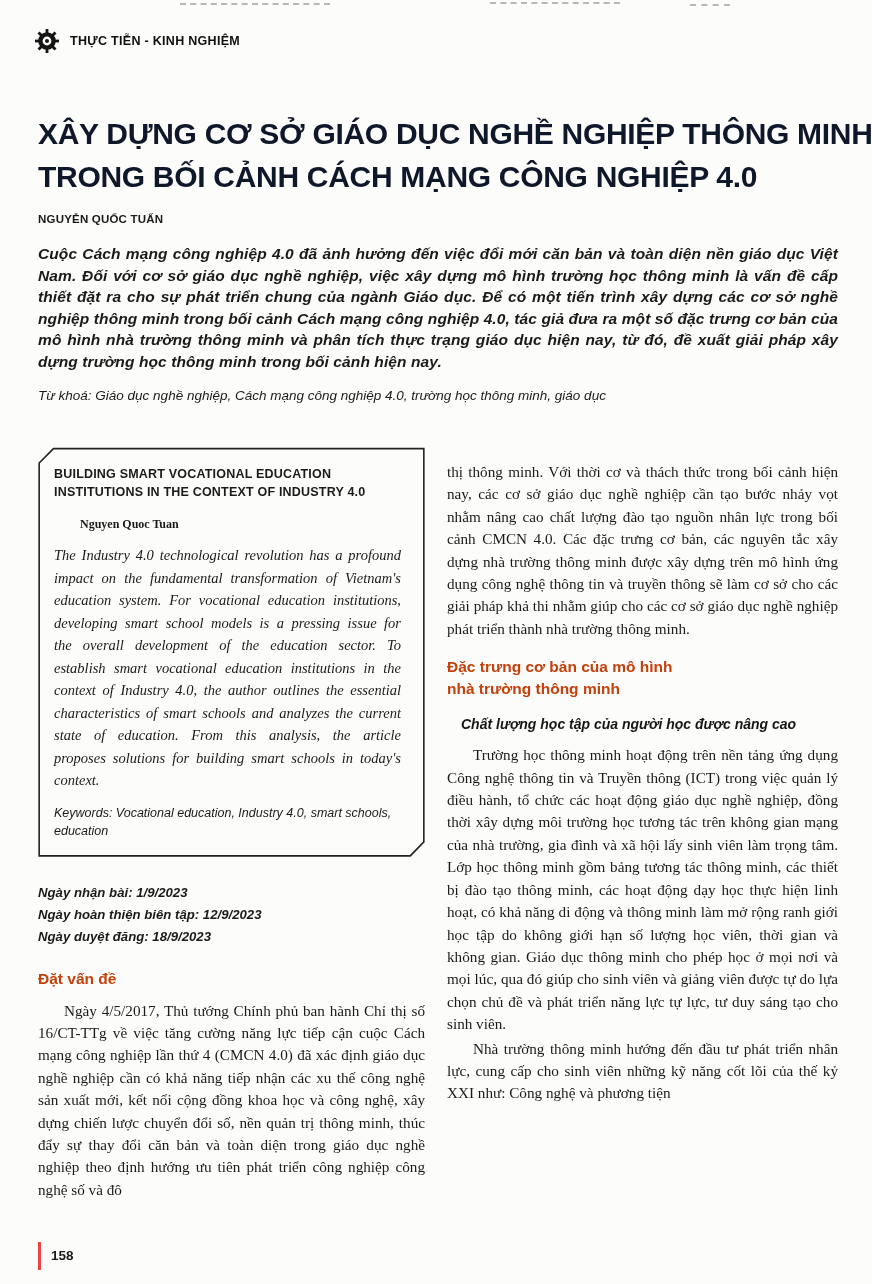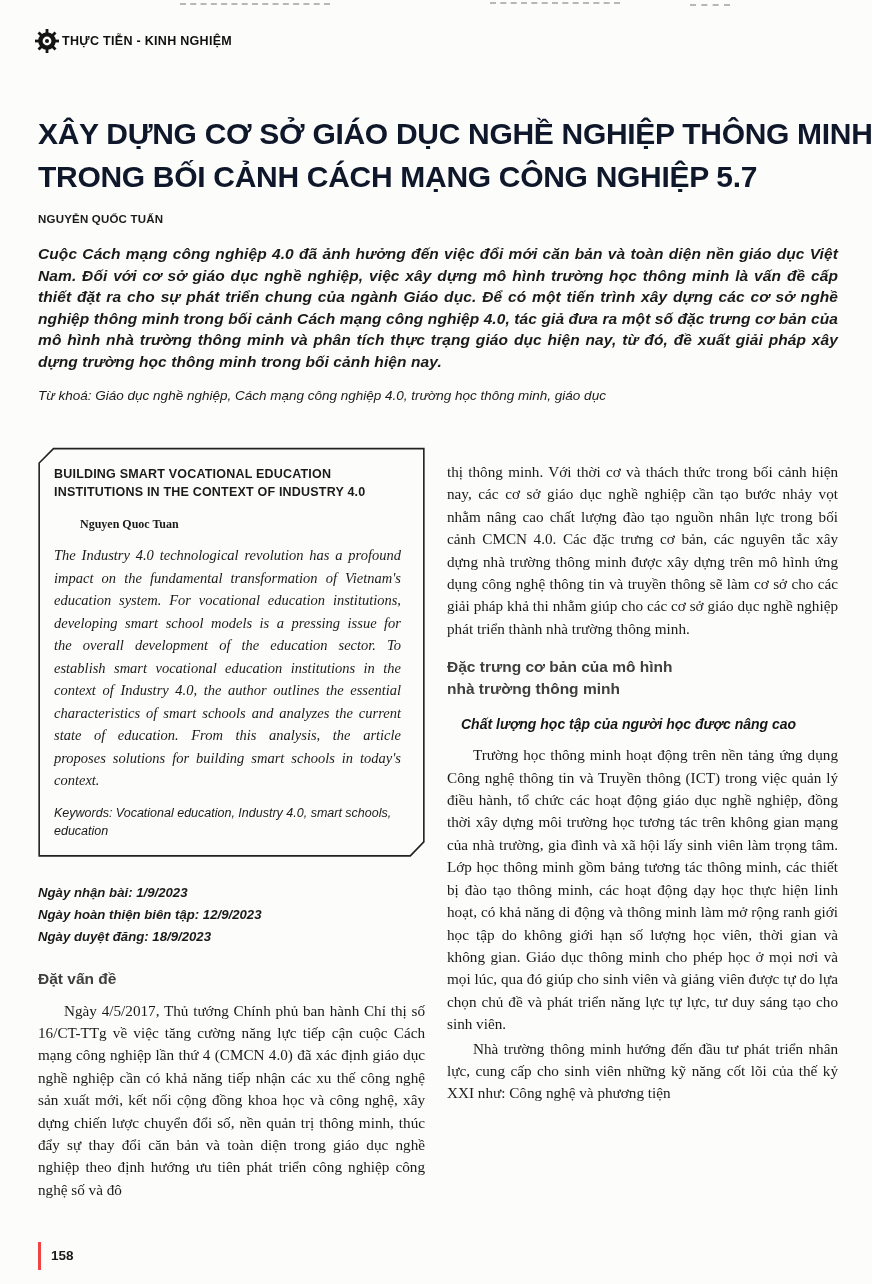--- a/index.html
+++ b/index.html
@@ -4,21 +4,21 @@
 <style>
   html,body{margin:0;padding:0;background:#e8e8e6;}
   .page{
     position:relative; width:872px; height:1284px; margin:0 auto;
     background:#fcfcfa; color:#1a1a1a; overflow:hidden;
     font-family:"Liberation Serif", serif;
   }
   .artifact{position:absolute; border-top:2px dashed #9a9a98; opacity:.7;}
 
   
-  .masthead{display:flex; align-items:center; gap:2px; margin:28px 34px 16px 34px;}
+  .masthead{display:flex; align-items:center; gap:10px; margin:28px 34px 16px 34px;}
   .masthead .label{
     font-family:"Liberation Sans", sans-serif; font-weight:700; font-size:12.5px;
     letter-spacing:.3px; color:#101010;
   }
 
   
   .title{
     margin:58px 38px 0 38px; font-family:"Liberation Sans", sans-serif;
     font-weight:700; font-size:30px; line-height:43px; letter-spacing:-0.3px;
     color:#0f172a;
@@ -64,21 +64,21 @@
     font-size:12.5px; line-height:18px;
   }
 
   
   .dates{
     margin-top:24px; font-family:"Liberation Sans", sans-serif; font-style:italic;
     font-weight:700; font-size:13.2px; line-height:22px;
   }
   .sec-heading{
     margin:20px 0 0 0; font-family:"Liberation Sans", sans-serif; font-weight:700;
-    font-size:15.5px; line-height:22px; color:#404040;
+    font-size:15.5px; line-height:22px; color:#c2410c;
   }
   .sub-heading{
     margin:14px 0 0 0; padding-left:14px; font-family:"Liberation Sans", sans-serif;
     font-weight:700; font-style:italic; font-size:14px; line-height:20px; color:#161616;
   }
   .body-par{
     margin:10px 0 0 0; font-size:15.2px; line-height:22.4px; text-align:justify;
   }
   .indent{text-indent:26px;}
 
@@ -112,21 +112,21 @@
         </g>
         <circle cx="13" cy="13" r="4.4" fill="#fcfcfa"></circle>
         <circle cx="13" cy="13" r="2" fill="#151515"></circle>
       </svg>
     </span>
     <span class="label">THỰC TIỄN - KINH NGHIỆM</span>
   </header>
 
   <h1 class="title">
     <span>XÂY DỰNG CƠ SỞ GIÁO DỤC NGHỀ NGHIỆP THÔNG MINH</span><br>
-    <span>TRONG BỐI CẢNH CÁCH MẠNG CÔNG NGHIỆP 5.7</span>
+    <span>TRONG BỐI CẢNH CÁCH MẠNG CÔNG NGHIỆP 4.0</span>
   </h1>
 
   <div class="author">NGUYỄN QUỐC TUẤN</div>
 
   <p class="abstract-vi">Cuộc Cách mạng công nghiệp 4.0 đã ảnh hưởng đến việc đổi mới căn bản và toàn diện nền giáo dục Việt Nam. Đối với cơ sở giáo dục nghề nghiệp, việc xây dựng mô hình trường học thông minh là vấn đề cấp thiết đặt ra cho sự phát triển chung của ngành Giáo dục. Để có một tiến trình xây dựng các cơ sở nghề nghiệp thông minh trong bối cảnh Cách mạng công nghiệp 4.0, tác giả đưa ra một số đặc trưng cơ bản của mô hình nhà trường thông minh và phân tích thực trạng giáo dục hiện nay, từ đó, đề xuất giải pháp xây dựng trường học thông minh trong bối cảnh hiện nay.</p>
 
   <p class="keywords-vi">Từ khoá: Giáo dục nghề nghiệp, Cách mạng công nghiệp 4.0, trường học thông minh, giáo dục</p>
 
   <div class="columns">
 

